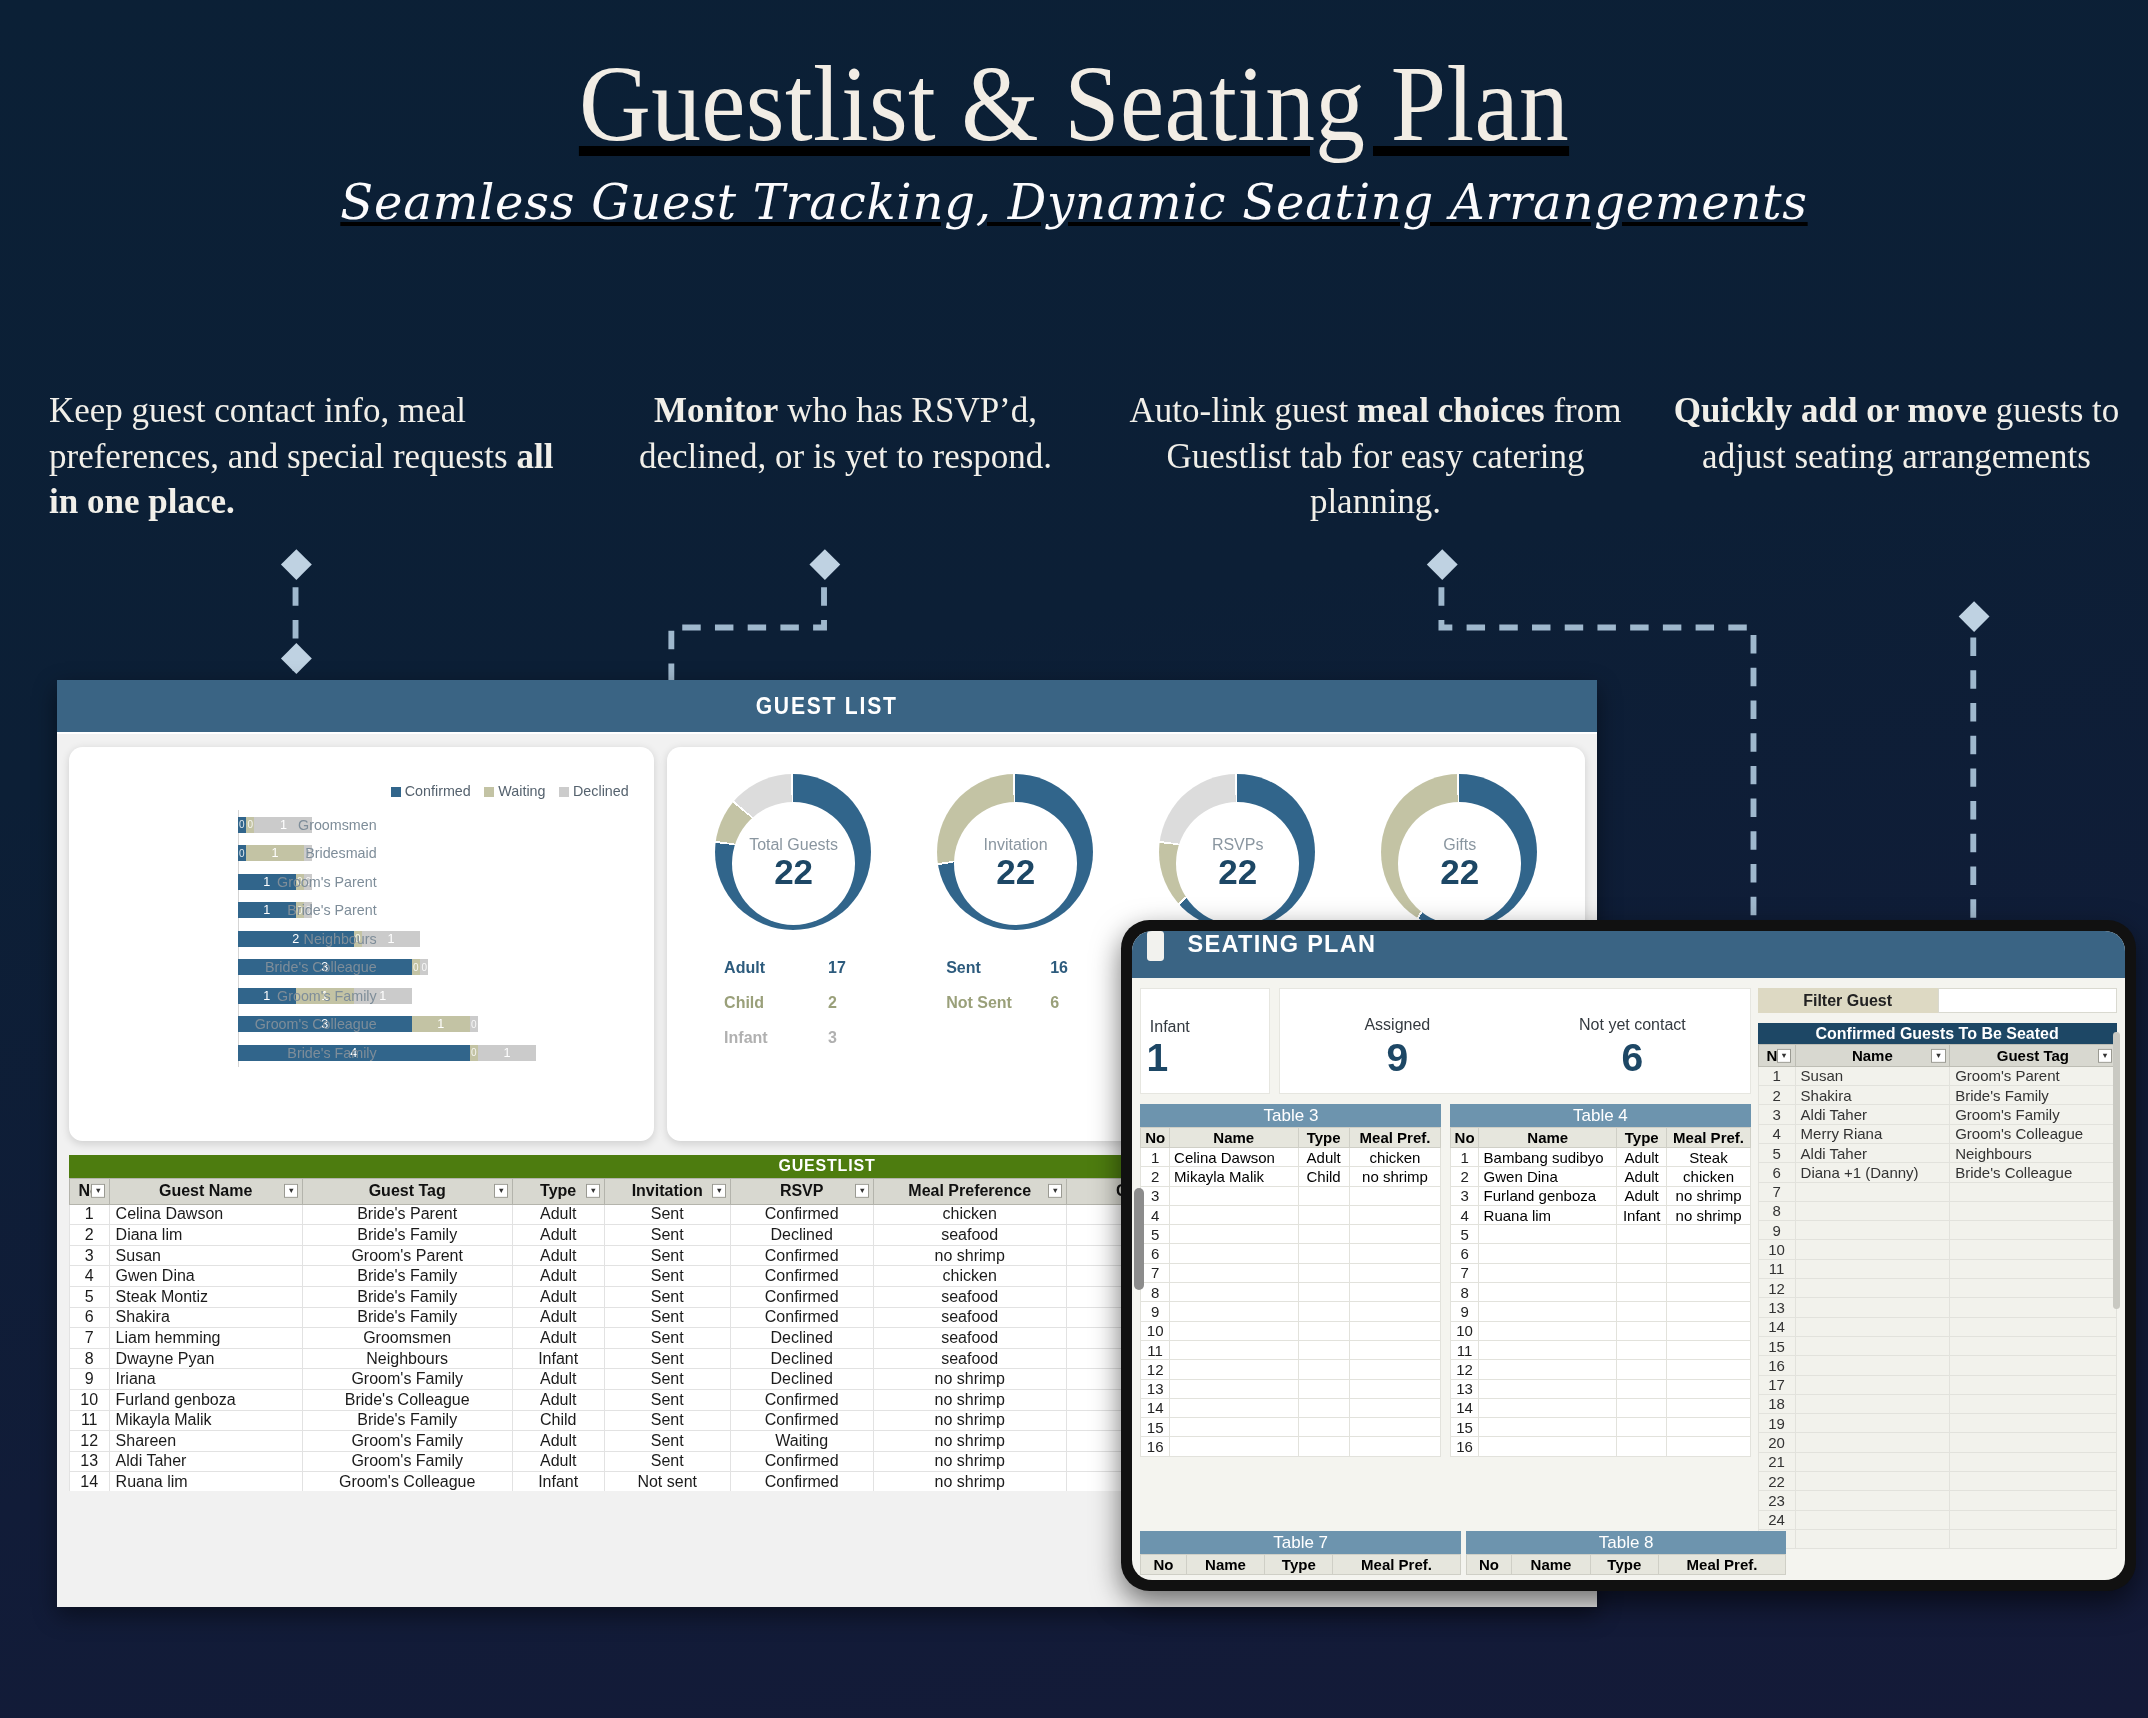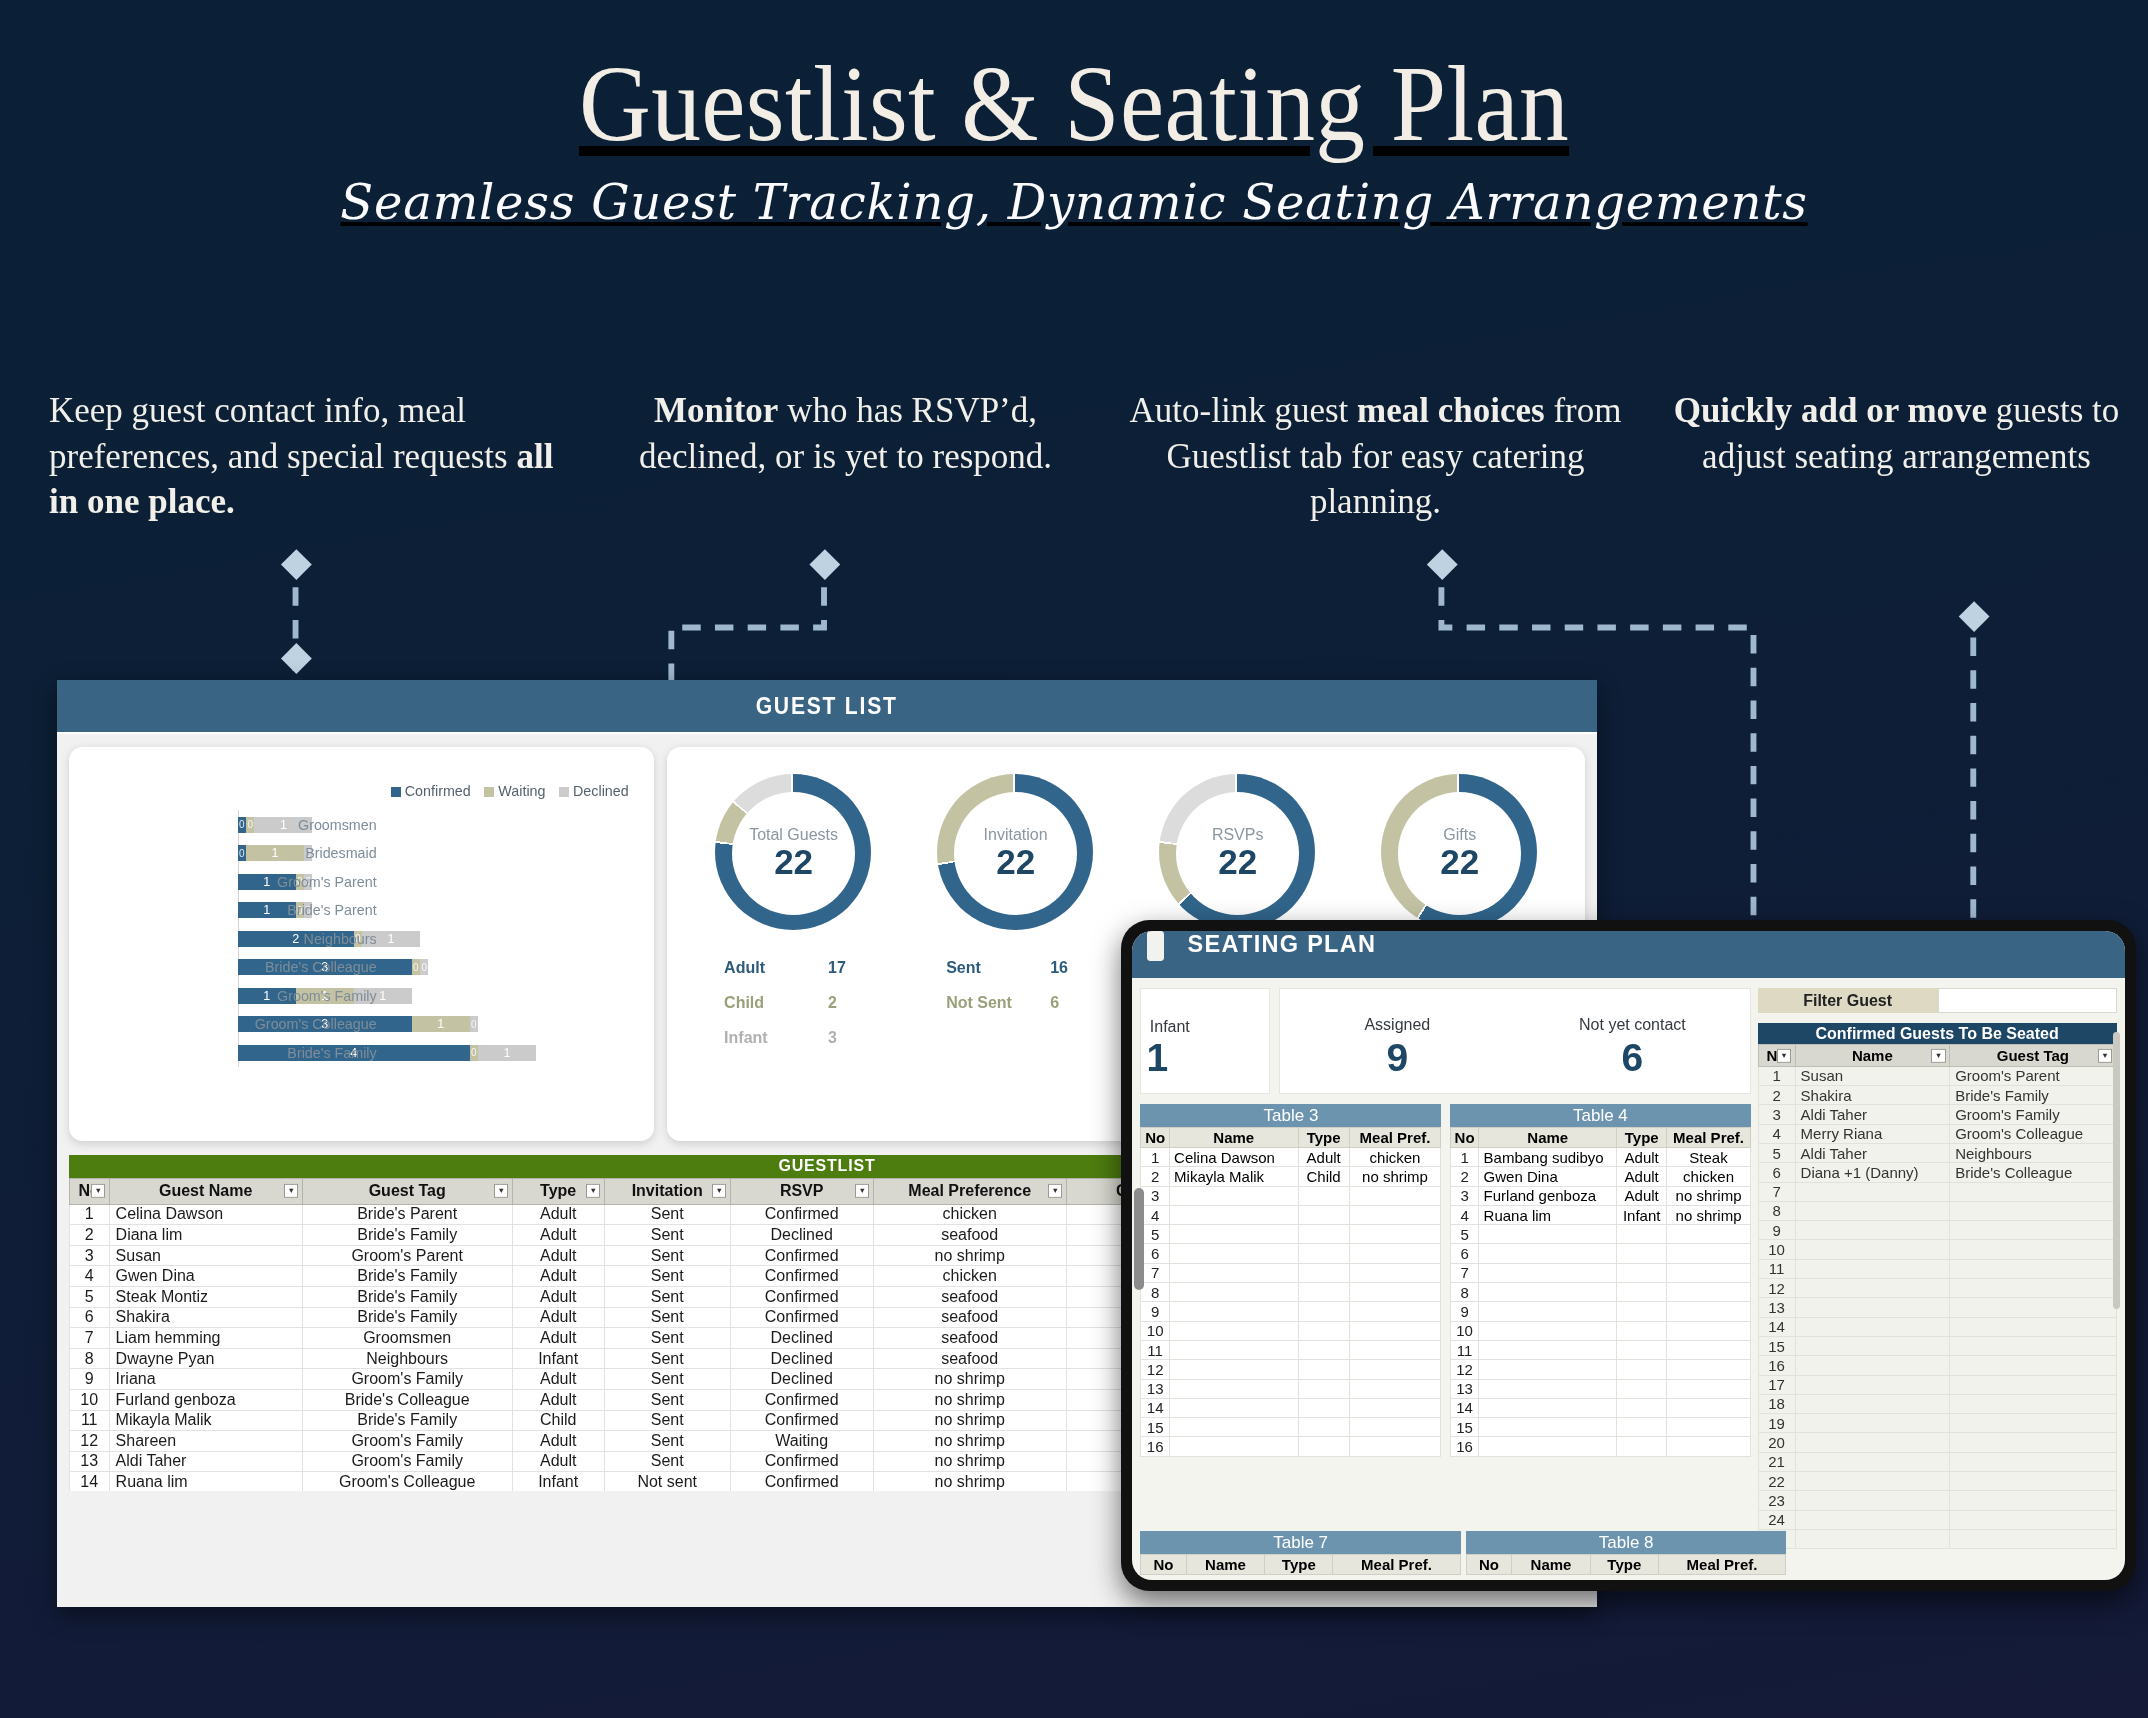--- a/index.html
+++ b/index.html
@@ -89,21 +89,21 @@
   .bar-row { position:relative; }
   .seg { height:16px; display:flex; align-items:center; justify-content:center;
          font-size:12.6px; color:#ffffff; overflow:hidden; }
   .seg-c{background:#31658b;} .seg-w{background:#c3c3a4;} .seg-d{background:#cbcbcb;}
 
   
   .donuts { display:flex; justify-content:space-around; align-items:flex-start; padding-top:10px; }
   .donut-wrap { text-align:center; width:24%; }
   .donut { width:156px; height:156px; margin:0 auto; position:relative; border-radius:50%; }
   .donut-hole {
-    position:absolute; left:17px; top:18px; width:123px; height:123px; background:#fff;
+    position:absolute; left:17px; top:28px; width:123px; height:123px; background:#fff;
     border-radius:50%; display:flex; flex-direction:column; align-items:center; justify-content:center;
   }
   .donut-cap { font-size:16px; color:#8a96a0; }
   .donut-val { font-size:35px; font-weight:700; color:#1d4765; margin-top:-1.7px;}
   .donut-stats { margin-top:28.5px; font-size:16px; }
   .donut-stats .srow { display:flex; justify-content:center; gap:32px; margin-bottom:17px; }
   .donut-stats .sk { width:72px; text-align:left; font-weight:700; }
   .donut-stats .sv { width:34px; text-align:left; font-weight:600; }
   .c-adult{color:#2d5b7d;} .c-child{color:#9aa07a;} .c-infant{color:#b0b0b0;}
 

